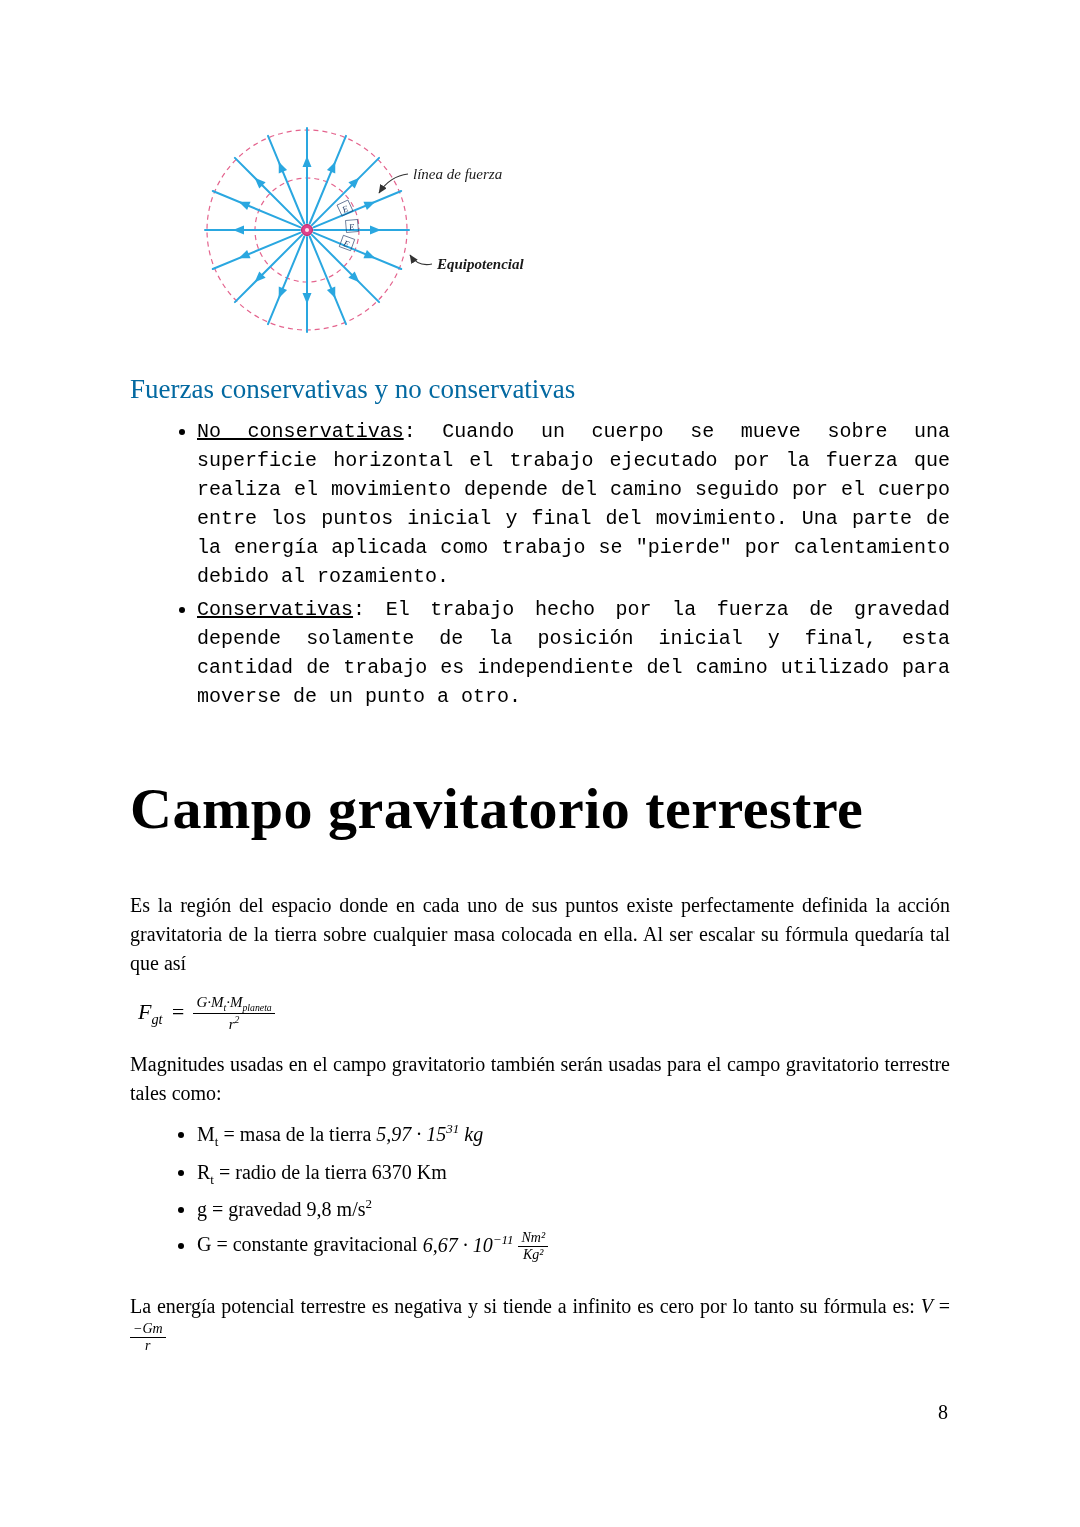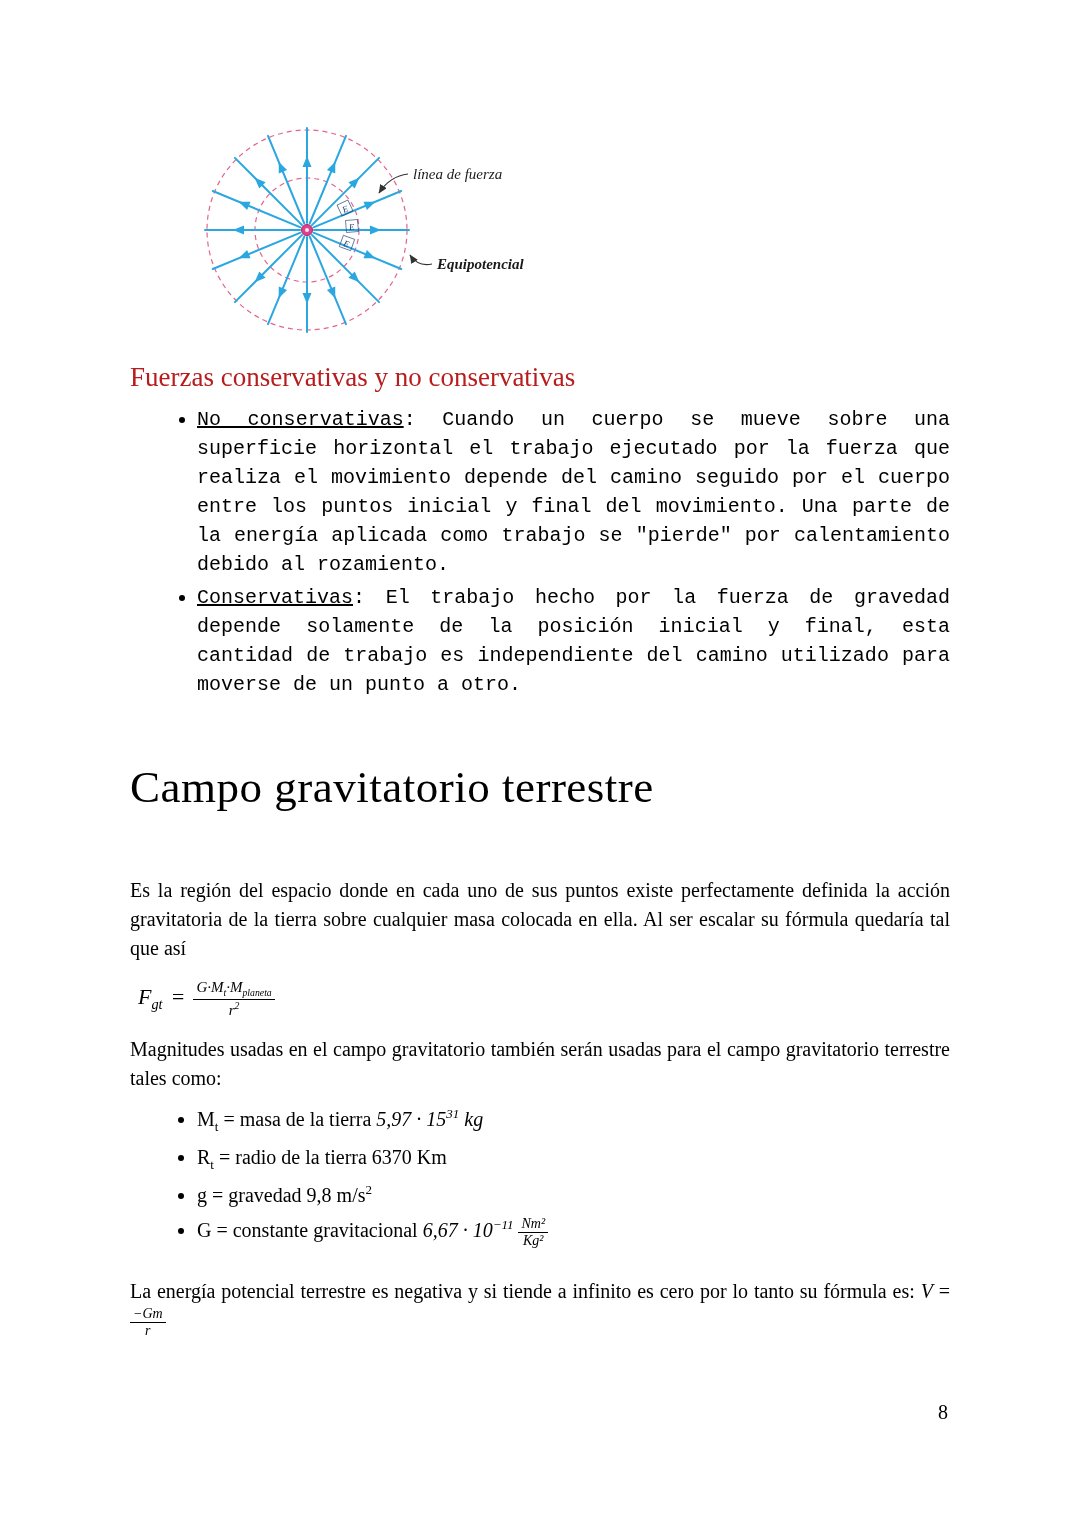--- a/index.html
+++ b/index.html
@@ -27,37 +27,37 @@
   .center-dot-outer { fill:#e0418c; stroke:#b3256b; stroke-width:1; }
   .center-dot-inner { fill:#ffe3f0; }
   .dlabel { font-family:"Liberation Serif", serif; font-style:italic; font-size:15px; fill:#1a1a1a; }
   .dlabel-bold { font-weight:bold; }
   .leader { fill:none; stroke:#333333; stroke-width:1.1; }
   .e-label { font-family:"Liberation Serif", serif; font-style:italic; font-size:9px; fill:#1f3864; }
   .e-box { fill:none; stroke:#1f3864; stroke-width:0.6; }
 
   
   h2.section-heading {
-    margin-top:10px;
+    margin-top:22px;
     font-size:27px;
     font-weight:400;
-    color:#b91c1c;
+    color:#0369a1;
   }
   ul.bullet-list { margin-top:8px; padding-left:67px; list-style:disc; }
   ul.bullet-list li { text-align:justify; margin-bottom:4px;font-family:Liberation Mono, monospace; }
   .lead-underline { text-decoration:underline; }
 
   h1.doc-title {
     margin-top:56px;
-    font-size:45px;
-    font-weight:400;
+    font-size:58px;
+    font-weight:700;
     color:#000000;
     letter-spacing:0.5px;
   }
-  p.body-par { margin-top:56px; text-align:justify; }
+  p.body-par { margin-top:40px; text-align:justify; }
   p.body-par.tight { margin-top:16px; }
   p.body-par.final { margin-top:28px; }
 
   .math { font-style:italic; }
   sub { font-size:0.65em; }
   sup { font-size:0.65em; }
 
   .display-formula { margin:16px 0 0 8px; font-size:22px; }
   .display-formula .feq { margin:0 8px; font-style:italic; }
   .display-formula .ffrac { font-size:15px; }

